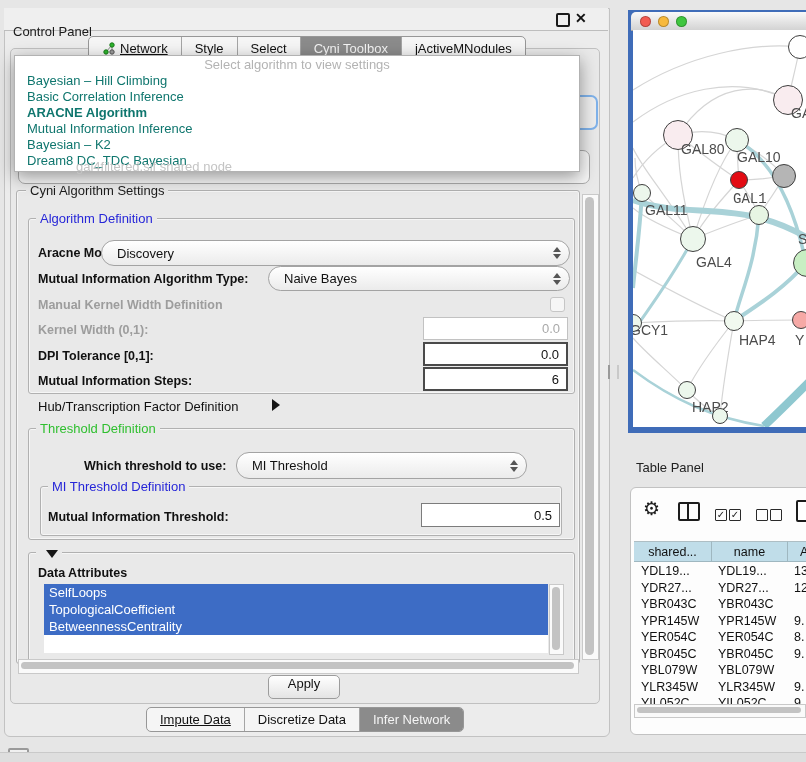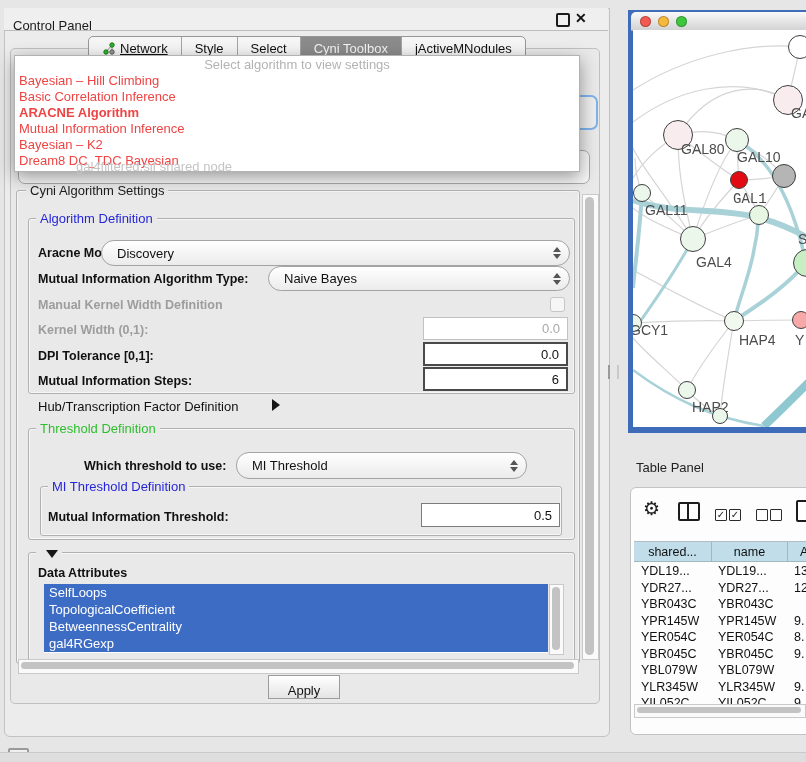--- a/index.html
+++ b/index.html
@@ -1,21 +1,21 @@
 <!DOCTYPE html>
 <html><head>
 <meta charset="utf-8">
 <style>
   html,body{margin:0;padding:0;}
   body{font-family:"Liberation Sans",sans-serif;background:#e6e6e6;}
   #screen{position:relative;width:806px;height:762px;overflow:hidden;background:#e6e6e6;}
   
   .cp{position:absolute;left:4px;top:8px;width:604px;height:727px;background:#ececec;border:1px solid #c2c2c2;border-radius:0 0 6px 6px;}
   .cp-title{position:absolute;left:4px;top:8px;width:604px;height:22px;background:#efefef;border-bottom:1px solid #bdbdbd;font-size:13px;color:#1a1a1a;}
-  .cp-title .tt{position:absolute;left:9px;top:10px;}
+  .cp-title .tt{position:absolute;left:9px;top:16px;}
   .float-ic{position:absolute;left:552px;top:5px;width:10px;height:10px;border:2px solid #1a1a1a;border-radius:2px;}
   .close-ic{position:absolute;left:571px;top:2px;font-size:14px;font-weight:bold;color:#111;}
   .tabpane{position:absolute;left:10px;top:48px;width:588px;height:654px;background:#e9e9e9;border:1px solid #c0c0c0;border-radius:5px;}
   
   .seg-tabs{position:absolute;display:flex;height:23px;border:1px solid #979797;border-radius:5px;overflow:hidden;background:#f5f5f5;font-size:13px;}
   .seg{display:flex;align-items:center;padding:0 13px;border-left:1px solid #a5a5a5;color:#111;white-space:nowrap;}
   .seg:first-child{border-left:none;text-decoration:underline;}
   .seg.sel{background:#8b8b8b;color:#f5f5f5;}
   .seg .net-ic{margin-right:5px;display:inline-flex;}
   
@@ -35,32 +35,32 @@
   
   .field{position:absolute;background:#fff;border:1px solid #ababab;font-size:13px;color:#111;display:flex;align-items:center;justify-content:flex-end;padding-right:7px;box-sizing:border-box;}
   .field.strong{border:2px solid #4a4a4a;}
   .field.dis{color:#a9a9a9;border-color:#c2c2c2;}
   .checkbox{position:absolute;width:13px;height:13px;border:1px solid #c6c6c6;border-radius:3px;background:#f6f6f6;}
   .tri-r{position:absolute;width:0;height:0;border-top:6px solid transparent;border-bottom:6px solid transparent;border-left:8px solid #161616;}
   .tri-d{display:inline-block;width:0;height:0;border-left:6px solid transparent;border-right:6px solid transparent;border-top:8px solid #161616;vertical-align:middle;margin-left:6px;}
   
   .popup{position:absolute;left:14px;top:55px;width:564px;height:115px;background:#fff;border:1px solid #b2b2b2;box-shadow:0 5px 16px rgba(0,0,0,.38);z-index:5;}
   .dd-head{height:17px;line-height:17px;text-align:center;color:#b3b3b3;font-size:13px;}
-  .dd-item{height:16px;line-height:16px;padding-left:4px;font-size:13px;color:#ef4444;white-space:nowrap;}
+  .dd-item{height:16px;line-height:16px;padding-left:12px;font-size:13px;color:#0f766e;white-space:nowrap;}
   .dd-item.b{font-weight:bold;}
   .ghost-combo{position:absolute;left:18px;top:150px;width:570px;height:32px;background:#f6f6f6;border:1px solid #a9a9a9;border-radius:7px;z-index:1;}
   .ghost-blue{position:absolute;left:556px;top:95px;width:38px;height:31px;background:#ededed;border:2px solid #7fb2ea;border-radius:7px;z-index:1;}
   .ghost-text{position:absolute;left:76px;top:159px;font-size:13px;color:#c4c4c4;z-index:6;white-space:nowrap;}
   
   .attr-item{height:17px;line-height:17px;background:#3d6cc5;color:#fff;font-size:13px;padding-left:5px;white-space:nowrap;}
   
   .sb{position:absolute;background:#fafafa;border:1px solid #c9c9c9;}
   .thumb{position:absolute;background:#c3c3c3;border-radius:6px;}
   
-  .btn{position:absolute;background:linear-gradient(#ffffff,#e4e4e4);border:1px solid #9c9c9c;border-radius:0;font-size:13px;color:#111;display:flex;align-items:flex-end;justify-content:center;}
+  .btn{position:absolute;background:linear-gradient(#ffffff,#e4e4e4);border:1px solid #9c9c9c;border-radius:5px;font-size:13px;color:#111;display:flex;align-items:flex-start;justify-content:center;}
   
   .netwin{position:absolute;left:628px;top:10px;width:182px;height:423px;background:#3f6cb8;overflow:hidden;}
   .net-titlebar{position:absolute;left:3px;top:2px;width:179px;height:18px;background:linear-gradient(#f9f9f9,#d3d3d3);border-bottom:1px solid #a6a6a6;border-radius:5px 0 0 0;}
   .light{position:absolute;top:4px;width:11px;height:11px;border-radius:50%;box-shadow:inset 0 0 0 1px rgba(0,0,0,.25);}
   .net-canvas{position:absolute;left:5px;top:20px;width:177px;height:397px;background:#fff;overflow:hidden;}
   .node{position:absolute;border-radius:50%;border:1px solid #3e3e3e;box-sizing:border-box;}
   .nlabel{position:absolute;font-size:14px;color:#4c4c4c;white-space:nowrap;}
   
   .tp-title{position:absolute;left:636px;top:460px;font-size:13px;color:#222;}
   .tpanel{position:absolute;left:630px;top:487px;width:182px;height:246px;background:#fdfdfd;border:1px solid #c2c2c2;border-radius:6px;overflow:hidden;}
@@ -169,37 +169,47 @@
     <span>0.5</span>
   </div>
 
   <div class="grp" style="left:28px;top:552px;width:545px;height:110px;"></div>
   <span class="gt" style="left:36px;top:545px;"><span class="tri-d"></span></span>
   <span class="lbl" style="left:38px;top:566px;">Data Attributes</span>
   <div id="attr-list" style="position:absolute;left:44px;top:584px;width:504px;height:69px;overflow:hidden;background:#fff;">
       <div class="attr-item">SelfLoops</div>
       <div class="attr-item">TopologicalCoefficient</div>
       <div class="attr-item">BetweennessCentrality</div>
-      <div class="attr-item">gal4RGexp</div>
     </div>
   <div class="sb" style="left:549px;top:584px;width:13px;height:69px;">
     <div class="thumb" style="left:2px;top:2px;width:8px;height:63px;"></div>
   </div>
 
   <div class="sb" style="left:582px;top:194px;width:15px;height:464px;">
     <div class="thumb" style="left:2px;top:2px;width:9px;height:458px;"></div>
   </div>
   <div class="sb" style="left:18px;top:659px;width:559px;height:13px;">
     <div class="thumb" style="left:2px;top:2px;width:553px;height:7px;"></div>
   </div>
 
   <div class="btn" style="left:268px;top:675px;width:70px;height:22px;">
     <span>Apply</span>
   </div>
 
+  <div class="seg-tabs" id="bottom-tabs" style="left:146px;top:707px;">
+      <div class="seg">
+        <span>Impute Data</span>
+      </div>
+      <div class="seg">
+        <span>Discretize Data</span>
+      </div>
+      <div class="seg sel">
+        <span>Infer Network</span>
+      </div>
+    </div>
 
   <div class="ghost-blue"></div>
   <div class="ghost-combo"></div>
   <div class="popup">
     <div class="dd-head">Select algorithm to view settings</div>
     <div id="dd-items">
         <div class="dd-item">Bayesian – Hill Climbing</div>
         <div class="dd-item">Basic Correlation Inference</div>
         <div class="dd-item b">ARACNE Algorithm</div>
         <div class="dd-item">Mutual Information Inference</div>

